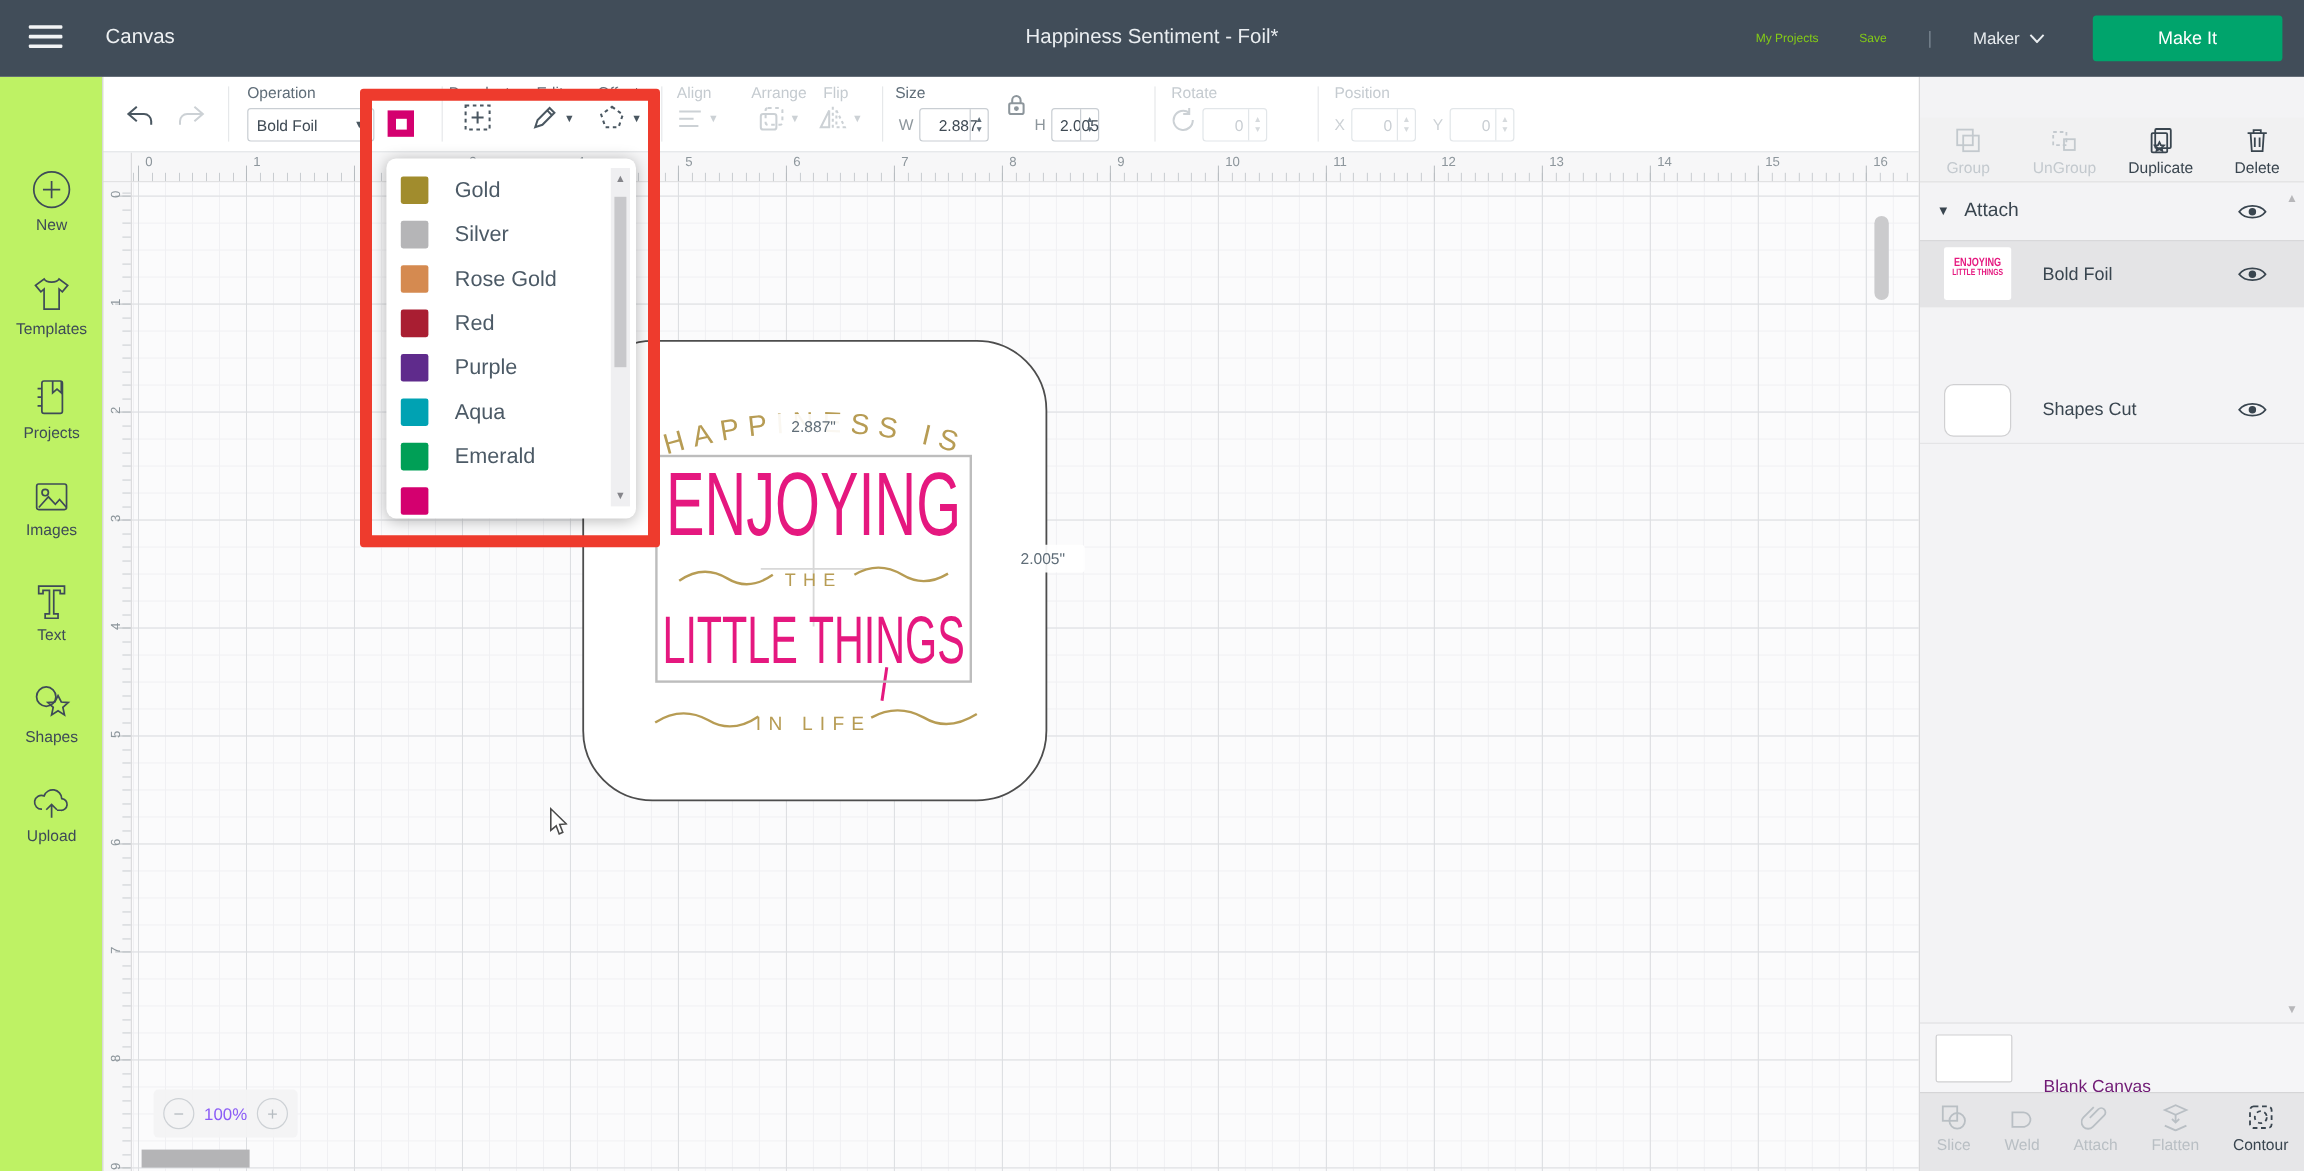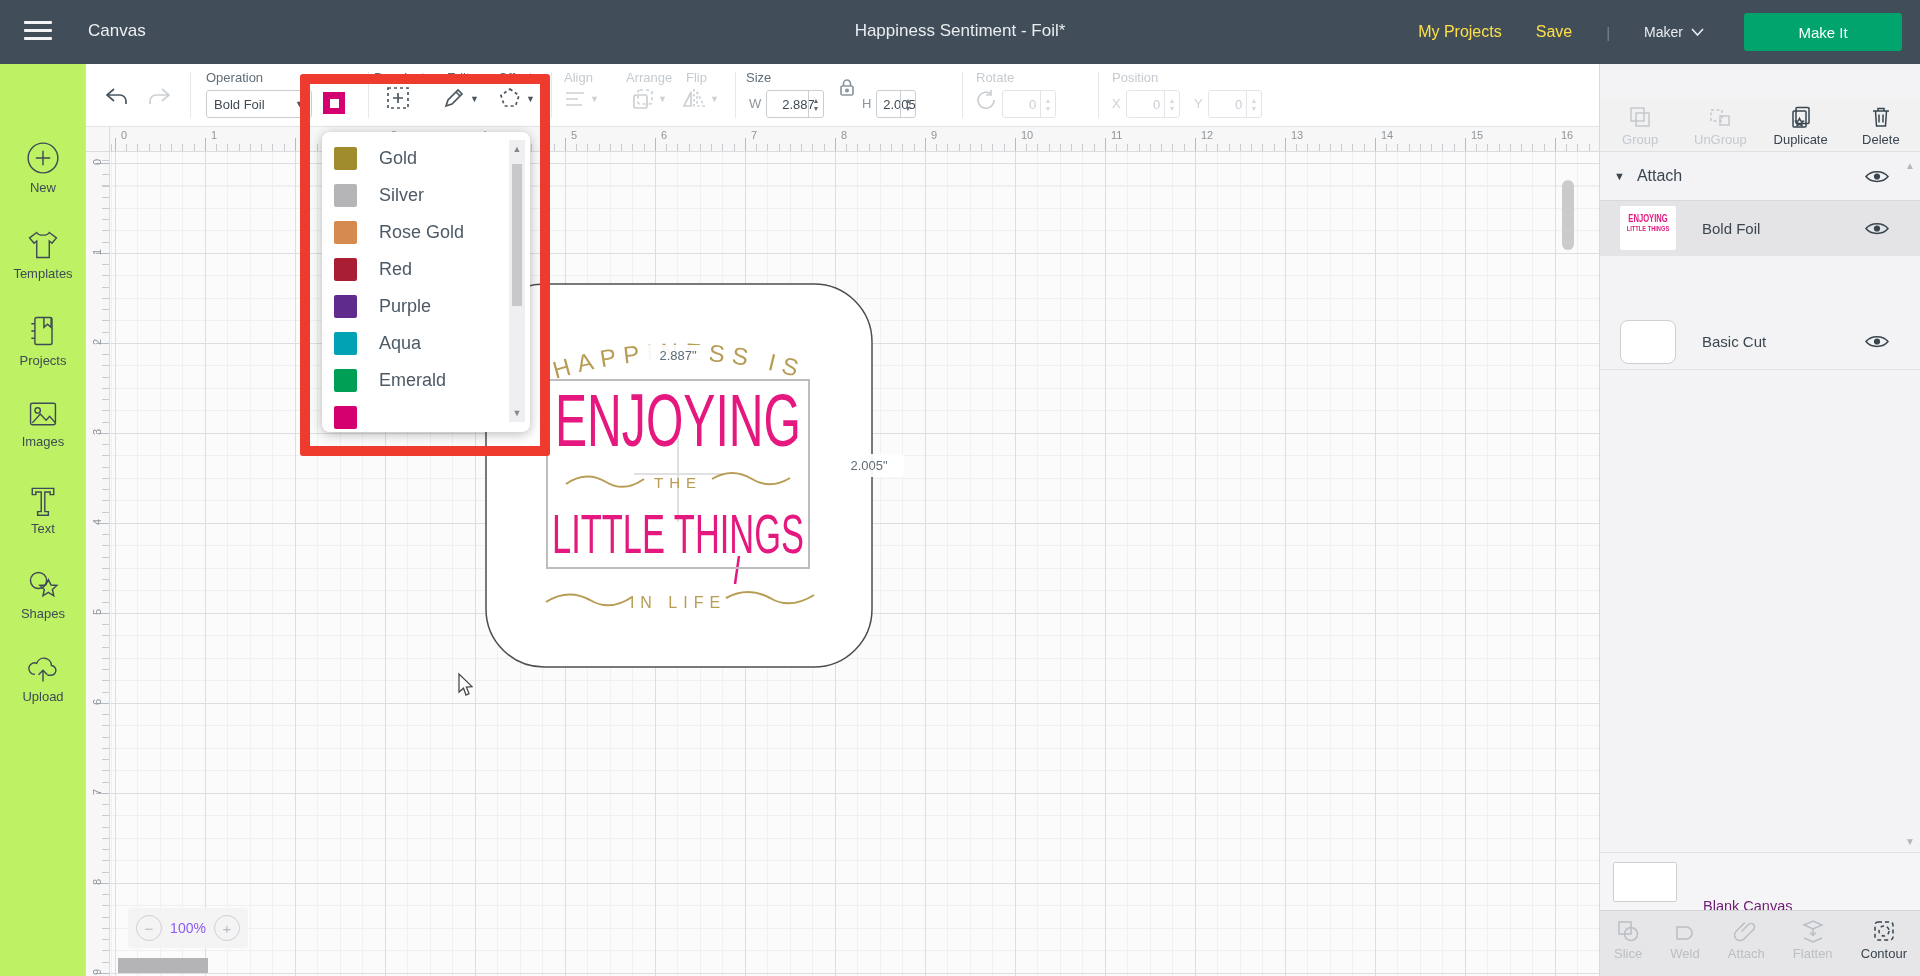--- a/index.html
+++ b/index.html
@@ -6,21 +6,21 @@
   html,body { width:1920px; height:976px; overflow:hidden; font-family:"Liberation Sans", sans-serif; background:#fbfbfc; }
   .abs { position:absolute; }
 
   
   .topbar { position:absolute; left:0; top:0; width:1920px; height:64px; background:#414d59; z-index:30; }
   .hamburger { position:absolute; left:24px; top:21px; width:30px; height:22px; cursor:pointer; }
   .hamburger span { display:block; width:28px; height:3px; background:#f2f4f5; border-radius:1px; margin-bottom:5px; }
   .tb-canvas-label { position:absolute; left:88px; top:21px; font-size:17px; color:#eef1f3; }
   .tb-title { position:absolute; left:50%; top:21px; transform:translateX(-50%); font-size:17px; color:#e9edf0; white-space:nowrap; }
   .tb-right { position:absolute; right:0; top:0; height:64px; display:flex; align-items:center; }
-  .tb-link { color:#fde047; font-size:16px; margin-right:34px; cursor:pointer; }
+  .tb-link { color:#84cc16; font-size:10px; margin-right:34px; cursor:pointer; }
   .tb-sep { color:#77838e; font-size:15px; margin-right:34px; }
   .tb-machine { display:flex; align-items:center; gap:8px; color:#e9edf0; font-size:14px; margin-right:40px; cursor:pointer; }
   .make-it { width:158px; height:38px; margin-right:18px; border:none; border-radius:3px; background:#00a46c; color:#fff; font-size:15px; font-family:inherit; cursor:pointer; }
 
   
   .sidebar { position:absolute; left:0; top:64px; width:86px; height:912px; background:#bef264; border-right:1px solid #d8d8da; z-index:20; }
   .side-item { position:absolute; left:0; width:86px; text-align:center; color:#3e4b57; cursor:pointer; }
   .side-item svg { display:block; margin:0 auto; stroke:#3e4b57; fill:none; stroke-width:1.6; }
   .side-item .lbl { display:block; margin-top:4px; font-size:13px; }
 
@@ -517,21 +517,21 @@
     <span class="layer-name">Bold Foil</span>
     <svg class="eye" viewBox="0 0 24 16">
         <path d="M1 8 C6 1.5 18 1.5 23 8 C18 14.5 6 14.5 1 8 Z" fill="none" stroke="currentColor" stroke-width="1.5"></path>
         <circle cx="12" cy="8" r="3.1" fill="currentColor"></circle>
       </svg>
   </div>
 
 
   <div class="layer-row" style="top:250px">
     <div class="thumb bordered"></div>
-    <span class="layer-name">Basic Cut</span>
+    <span class="layer-name">Shapes Cut</span>
     <svg class="eye" viewBox="0 0 24 16">
         <path d="M1 8 C6 1.5 18 1.5 23 8 C18 14.5 6 14.5 1 8 Z" fill="none" stroke="currentColor" stroke-width="1.5"></path>
         <circle cx="12" cy="8" r="3.1" fill="currentColor"></circle>
       </svg>
   </div>
 
   <span class="p-scroll-up">▲</span>
   <span class="p-scroll-dn">▼</span>
 
   <div class="blank-row">

